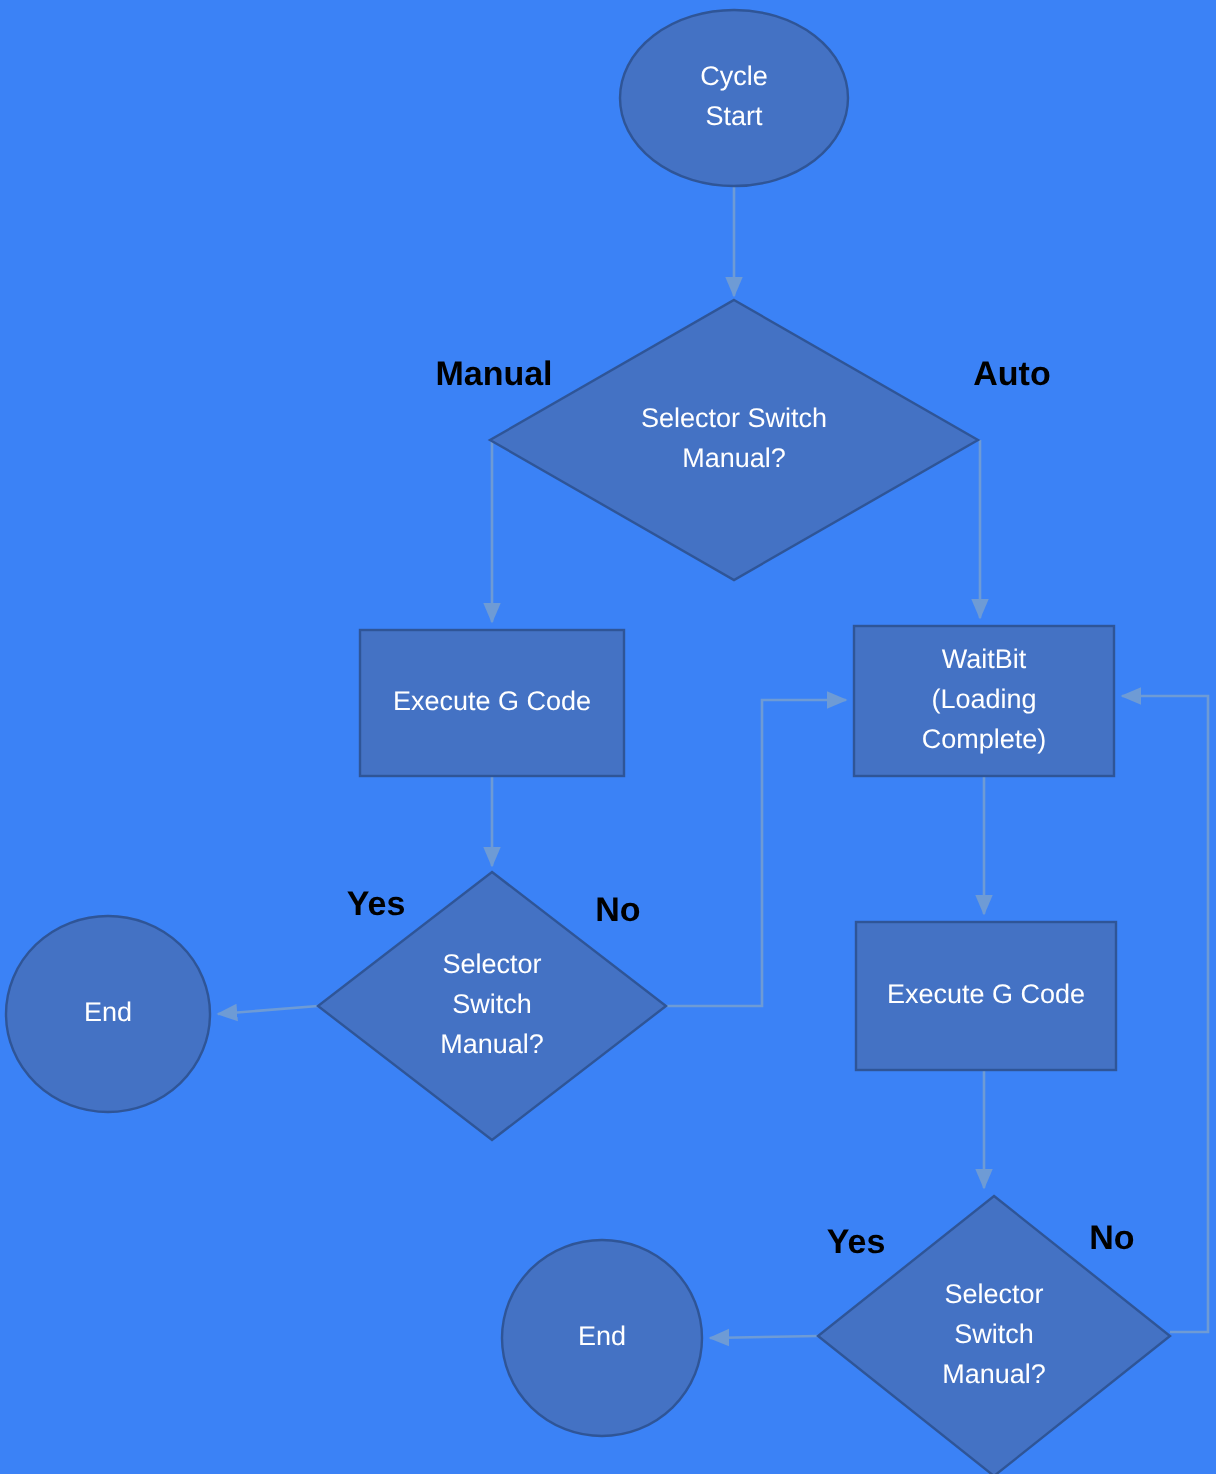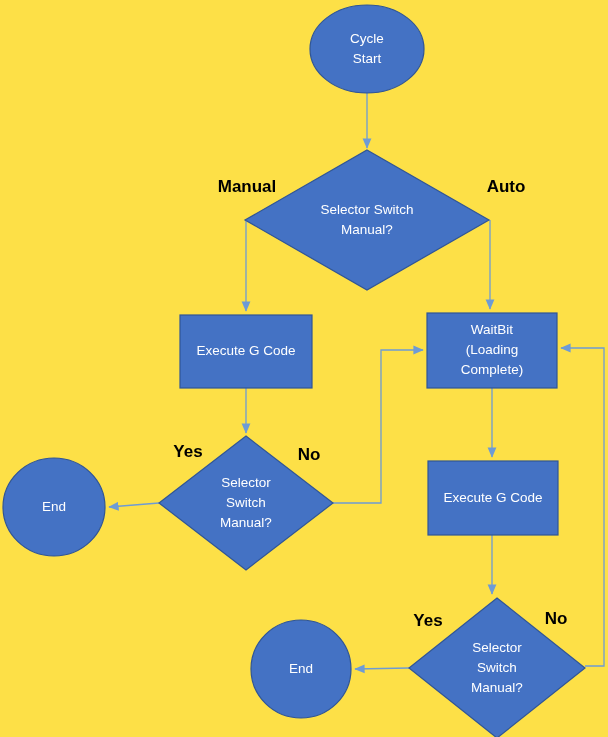--- a/index.html
+++ b/index.html
@@ -4,21 +4,21 @@
 <style>
   html, body {
     margin: 0;
     padding: 0;
     background: #ffffff;
   }
   #canvas-wrap {
     position: relative;
     width: 608px;
     height: 737px;
-    background: #fde047;
+    background: #3b82f6;
     overflow: hidden;
     font-family: "Liberation Sans", sans-serif;
   }
   svg#flow {
     position: absolute;
     top: 0;
     left: 0;
     width: 608px;
     height: 737px;
     display: block;

